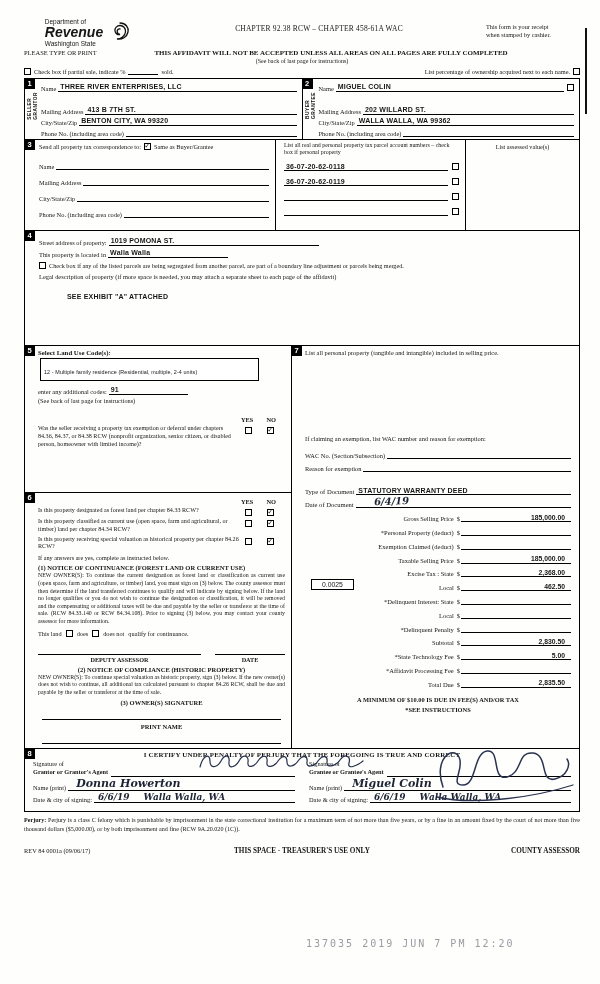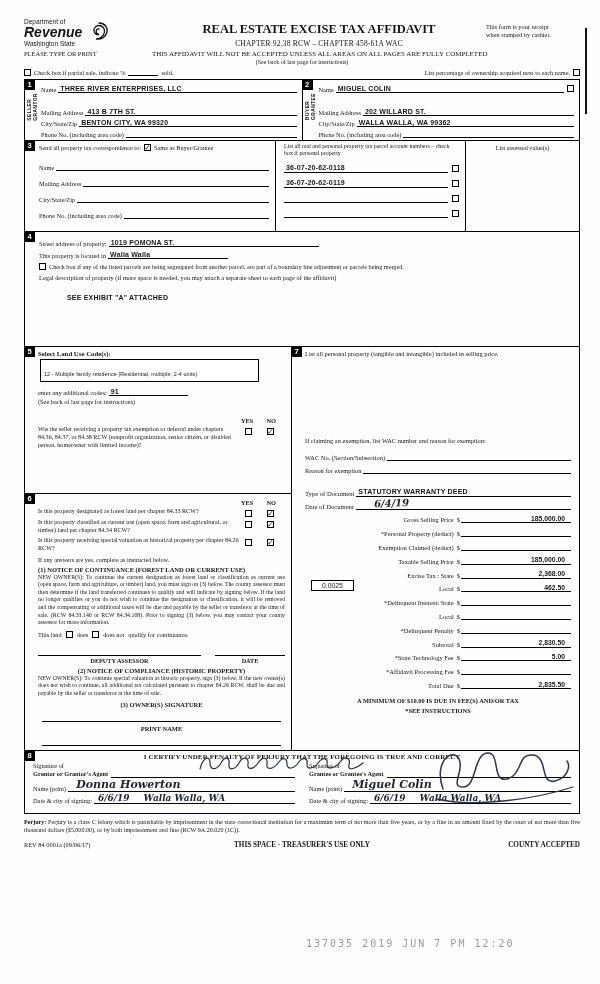--- a/index.html
+++ b/index.html
@@ -4,32 +4,32 @@
 <style>
 *{margin:0;padding:0;box-sizing:border-box;}
 html,body{background:#f0f0ee;}
 .page{width:600px;height:984px;margin:0 auto;background:#fefefc;position:relative;font-family:"Liberation Serif",serif;color:#161616;overflow:hidden;}
 .content{position:absolute;left:24px;top:18px;width:556px;}
 .artifact{position:absolute;right:13px;top:28px;width:2px;height:86px;background:#111;}
 
 
 .hdr{display:flex;align-items:flex-start;}
 .logo{width:128px;}
-.logo-row{display:flex;align-items:center;gap:6px;}
+.logo-row{display:flex;align-items:center;gap:6px;justify-content:center;}
 .logo-text{font-family:"Liberation Sans",sans-serif;}
 .dept-small{font-size:6.5px;}
 .dept-big{font-size:14px;font-weight:bold;font-style:italic;line-height:1.05;}
 .dept-state{font-size:6.5px;}
 .hdr-c{flex:1;text-align:center;padding-top:4px;}
 .title{font-size:12.5px;font-weight:bold;}
 .chapter{font-size:7.5px;margin-top:2px;letter-spacing:.2px;}
 .hdr-r{width:94px;font-size:6.3px;line-height:1.3;padding-top:5px;}
 .line2{display:flex;align-items:baseline;margin-top:2px;}
 .please{width:128px;font-size:6.5px;}
-.warn{flex:1;font-weight:normal;font-size:7px;}
+.warn{flex:1;text-align:center;font-weight:bold;font-size:7px;}
 .sp{width:70px;}
 .seeback{text-align:center;font-size:6px;margin-top:1px;}
 .partial-row{display:flex;align-items:flex-end;gap:3px;font-size:6.3px;margin:4px 0 3px;}
 .pr-line{width:30px;border-bottom:1px solid #000;height:7px;}
 .pr-sp{flex:1;}
 
 
 .cb{display:inline-flex;width:7px;height:7px;border:1px solid #000;flex:0 0 auto;align-items:center;justify-content:center;font-size:7.5px;line-height:1;background:#fff;}
 .cb span{display:block;transform:translateY(-0.5px);}
 
@@ -130,21 +130,21 @@
 .hand-name{font-size:11px;padding-left:8px;}
 .hand-date2{font-size:9px;padding-left:4px;text-align:center;}
 .hand-city{font-size:9px;padding-left:14px;}
 .scrib{position:absolute;pointer-events:none;}
 .scrib-grantor{left:172px;top:0;}
 .scrib-grantee{right:0;top:-8px;}
 
 
 .perjury{font-size:6.1px;line-height:1.35;margin-top:4px;text-align:justify;}
 .pb{font-weight:bold;}
-.ftr{display:flex;align-items:baseline;margin-top:7px;}
+.ftr{display:flex;align-items:baseline;margin-top:14px;}
 .ftr-rev{width:150px;font-size:6.4px;}
 .ftr-c{flex:1;text-align:center;font-size:7.2px;font-weight:bold;}
 .ftr-r{width:150px;text-align:right;font-size:7.2px;font-weight:bold;}
 .stamp{position:absolute;left:306px;top:938px;font-family:"DejaVu Sans Mono",monospace;font-size:10px;color:#9a9aa2;letter-spacing:2px;white-space:nowrap;}
 </style>
 </head>
 <body>
 
 <div class="page">
   <div class="artifact"></div>
@@ -157,21 +157,20 @@
             <div class="dept-small">Department of</div>
             <div class="dept-big">Revenue</div>
             <div class="dept-state">Washington State</div>
           </div>
           <svg class="swirl" width="22" height="22" viewBox="0 0 22 22">
             <path d="M11 2 C17 2 20 7 19 11 C18 16 13 19 8 18 C12 18 16 15 16.5 11 C17 7 14 4.5 11 4.5 C8 4.5 5.5 7 6 10 C6.4 12.5 8.5 14 11 13.5 C9 13.2 8 11.8 8.2 10.2 C8.4 8.8 9.6 7.8 11 8" fill="none" stroke="#111" stroke-width="1.3" stroke-linecap="round"></path>
           </svg>
         </div>
       </div>
       <div class="hdr-c">
-        <div class="title">REAL ESTATE EXCISE TAX AFFIDAVIT</div>
         <div class="chapter">CHAPTER 92.38 RCW – CHAPTER 458-61A WAC</div>
       </div>
       <div class="hdr-r">
         <div>This form is your receipt</div>
         <div>when stamped by cashier.</div>
       </div>
     </div>
 
     <div class="line2">
       <div class="please">PLEASE TYPE OR PRINT</div>
@@ -613,18 +612,18 @@
       </svg>
     </div>
 
     <div class="perjury">
       <span class="pb">Perjury:</span>
       <span>Perjury is a class C felony which is punishable by imprisonment in the state correctional institution for a maximum term of not more than five years, or by a fine in an amount fixed by the court of not more than five thousand dollars ($5,000.00), or by both imprisonment and fine (RCW 9A.20.020 (1C)).</span>
     </div>
     <div class="ftr">
       <span class="ftr-rev">REV 84 0001a (09/06/17)</span>
       <span class="ftr-c">THIS SPACE - TREASURER'S USE ONLY</span>
-      <span class="ftr-r">COUNTY ACCEPTED</span>
+      <span class="ftr-r">COUNTY ASSESSOR</span>
     </div>
   </div>
 
   <div class="stamp">137035  2019 JUN 7  PM 12:20</div>
 </div>
 
 </body></html>

